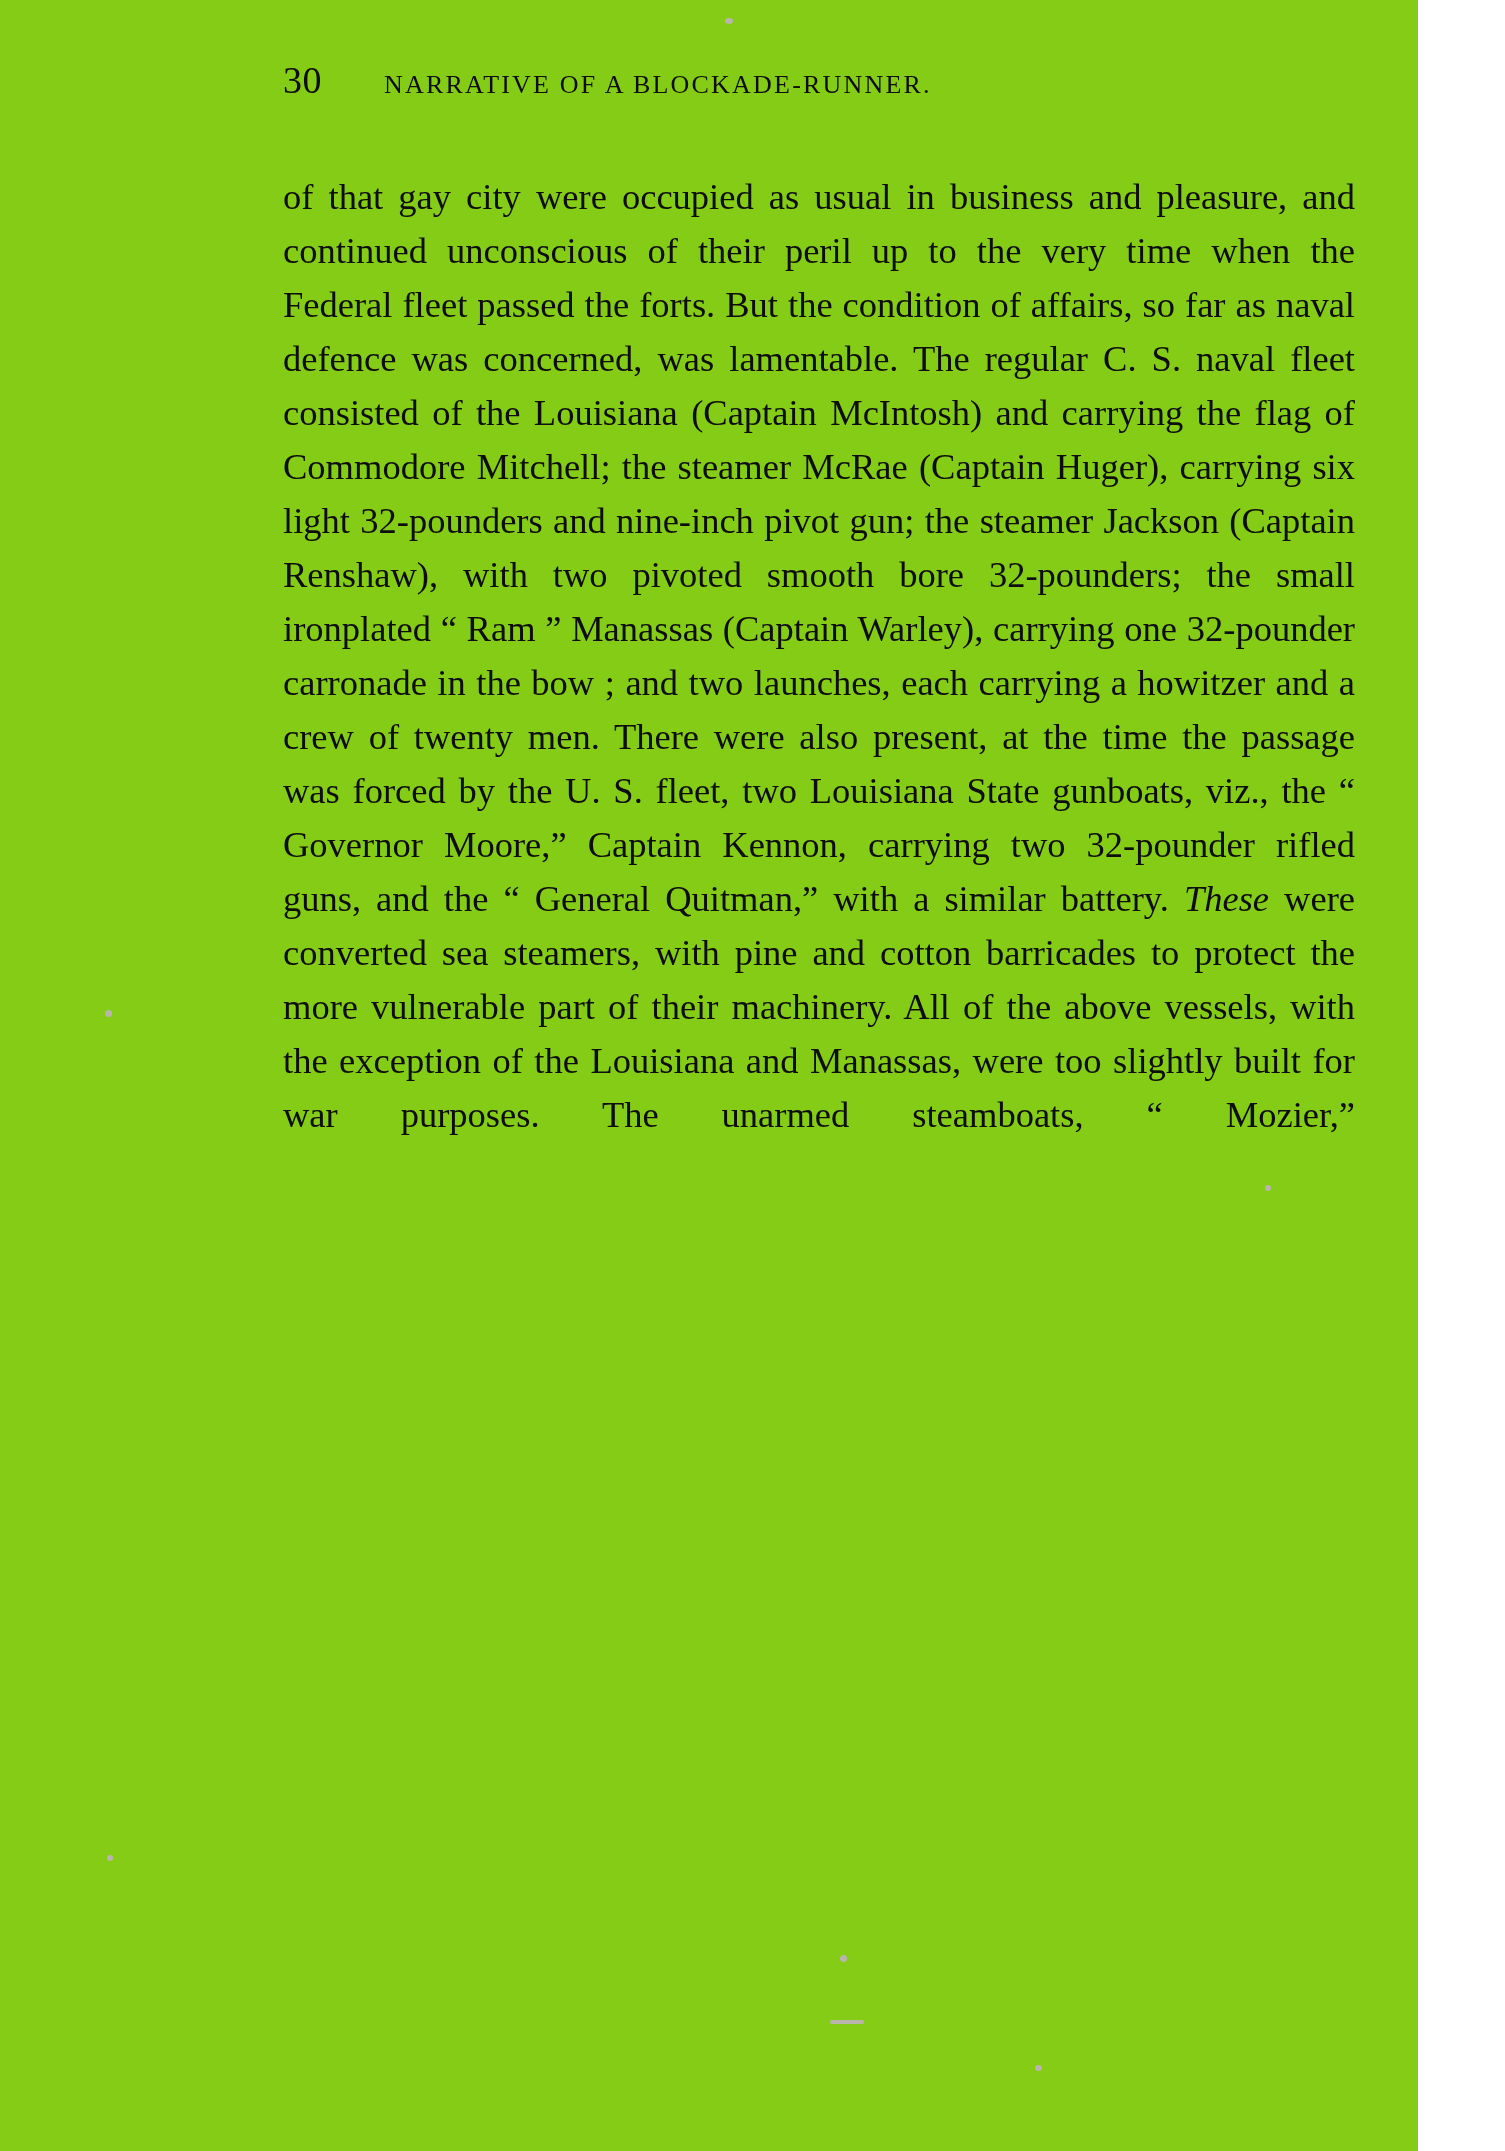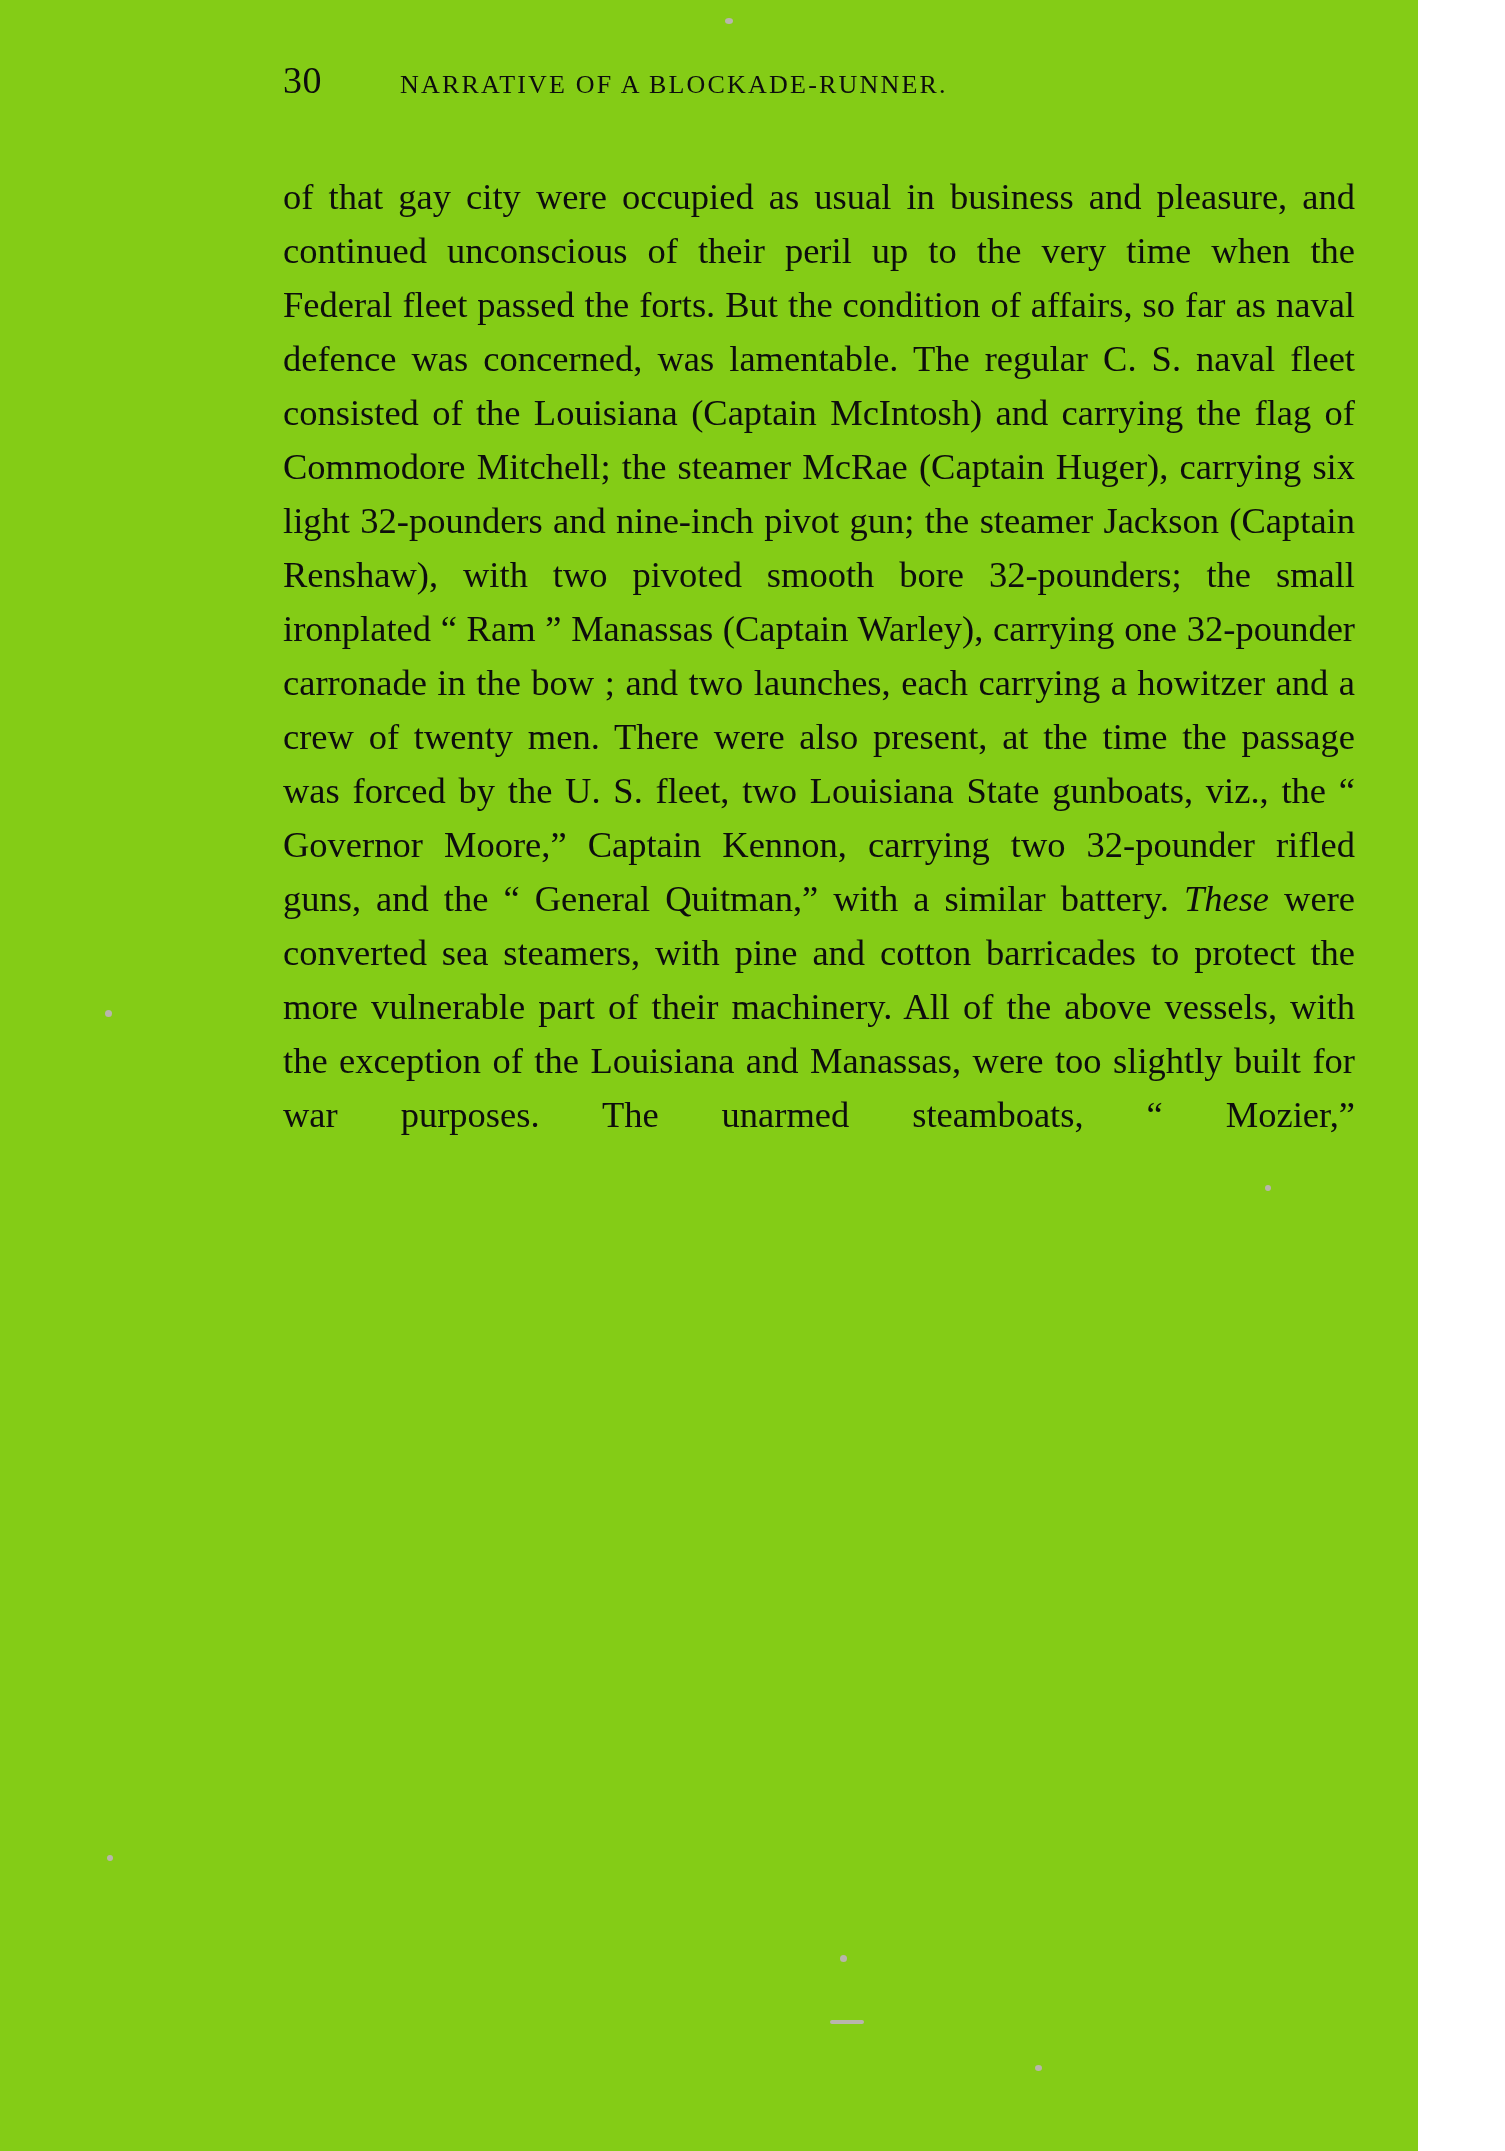--- a/index.html
+++ b/index.html
@@ -28,21 +28,20 @@
     font-size: 38px;
     font-family: "Liberation Serif", serif;
     letter-spacing: 0.5px;
     margin-right: 62px;
   }
   .running-head {
     font-size: 26px;
     letter-spacing: 2.2px;
     font-family: "Liberation Serif", serif;
     white-space: nowrap;
-    margin-left: 16px;
   }
   .body-text {
     position: absolute;
     top: 170px;
     left: 283px;
     width: 1072px;
     font-size: 36.5px;
     line-height: 54px;
     text-align: justify;
     text-justify: inter-word;

